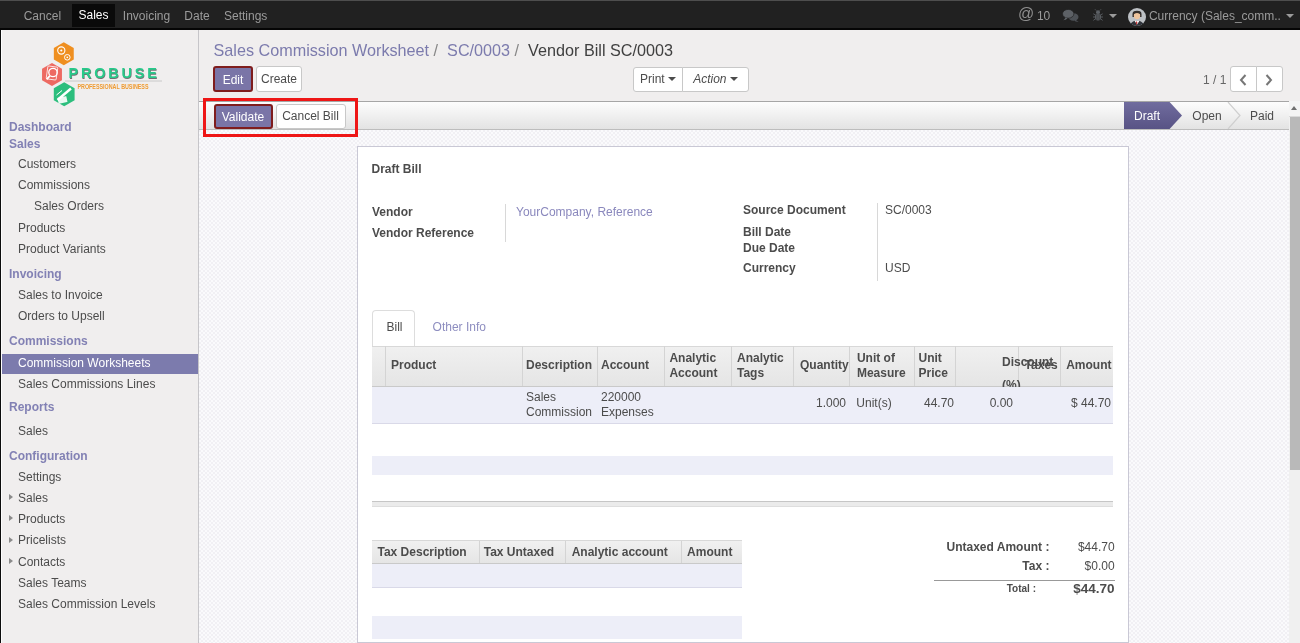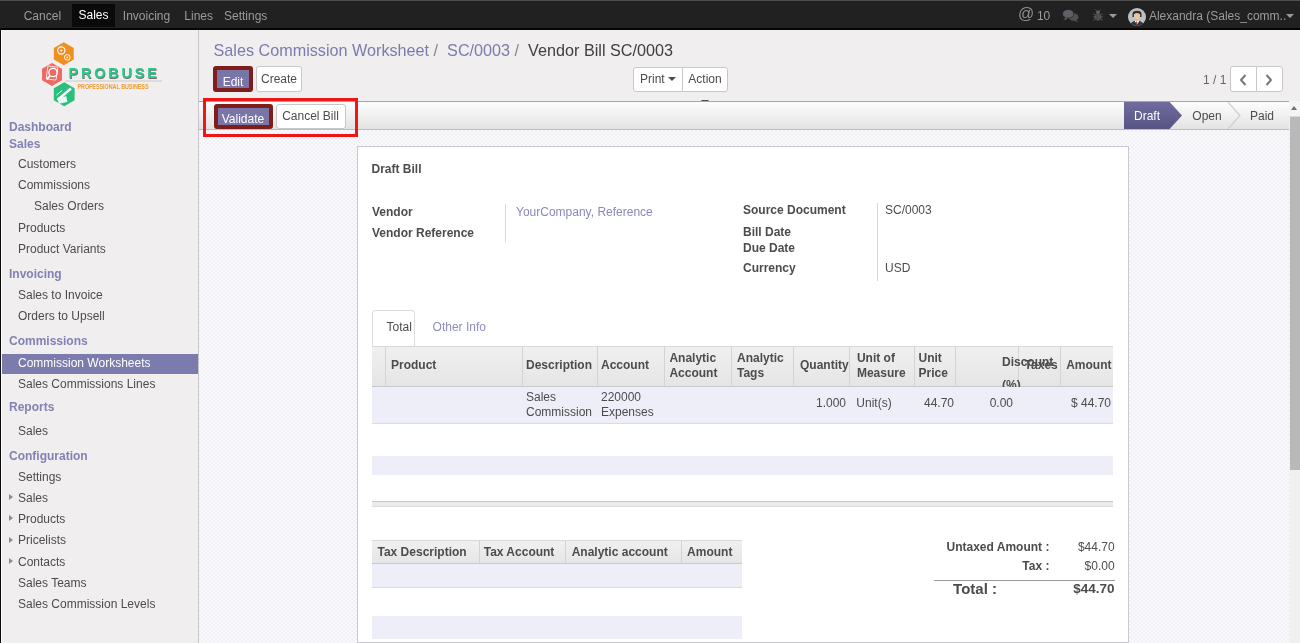--- a/index.html
+++ b/index.html
@@ -13,21 +13,21 @@
 .nv{position:absolute;top:7.6px;font:12px/16px "Liberation Sans",sans-serif;color:#9b9b9b;white-space:nowrap;}
 #navactive{position:absolute;left:72px;top:4px;width:43px;height:23px;background:#0a0a0a;color:#fff;text-align:center;font:12px/23px "Liberation Sans",sans-serif;}
 .caret{position:absolute;width:0;height:0;border-left:4px solid transparent;border-right:4px solid transparent;border-top:4px solid #9b9b9b;}
 
 #sidebar{position:absolute;left:0;top:30px;width:199px;height:613px;background:#f0eeee;border-left:1px solid #0c0c0c;box-sizing:border-box;}
 #sbline{position:absolute;left:198px;top:30px;width:1px;height:613px;background:#c6c5c9;}
 #sbsel{position:absolute;left:2px;top:353.5px;width:196px;height:20px;background:#7c7bad;}
 .arr{position:absolute;width:0;height:0;border-top:3.5px solid transparent;border-bottom:3.5px solid transparent;border-left:4px solid #8a8a8a;}
 
 .btn{position:absolute;box-sizing:border-box;font:12px/24px "Liberation Sans",sans-serif;text-align:center;border-radius:3px;}
-.btnp{background:#7a75a7;border:4px solid #7f1d1d;color:#fff;}
+.btnp{background:#7a75a7;border:2px solid #7f1d1d;color:#fff;}
 .btnw{background:#fff;border:1px solid #c8c8c8;color:#4c4c4c;}
 
 #statusbar{position:absolute;left:199px;top:101px;width:1090px;height:29px;box-sizing:border-box;border-top:1px solid #a6a6a6;border-bottom:1px solid #bdbdbd;background:linear-gradient(#fdfdfd,#e3e3e3);}
 #redrect{position:absolute;left:203px;top:98px;width:155px;height:39px;box-sizing:border-box;border:3px solid #ee1616;z-index:9;}
 
 #patt{position:absolute;left:199px;top:130px;width:1090px;height:513px;background-color:#f1f0f4;background-image:linear-gradient(45deg,#fafafc 25%,transparent 25%,transparent 75%,#fafafc 75%),linear-gradient(45deg,#fafafc 25%,transparent 25%,transparent 75%,#fafafc 75%);background-size:4px 4px;background-position:0 0,2px 2px;}
 
 #sctrack{position:absolute;left:1289px;top:101px;width:11px;height:542px;background:#f0f0f0;}
 #scarrow{position:absolute;left:1289px;top:101px;width:11px;height:15px;background:#f4f4f4;border-bottom:1px solid #dadada;}
 #scarrow:after{content:"";position:absolute;left:2px;top:5px;border-left:3.5px solid transparent;border-right:3.5px solid transparent;border-bottom:4px solid #6f6f6f;}
@@ -40,21 +40,21 @@
 .sep{position:absolute;width:1px;background:#d4d4d4;}
 .lav{position:absolute;background:#edeef8;}
 </style></head>
 <body>
 <div id="page">
 
 <div id="nav"></div>
 <div class="nv" style="left:23.7px">Cancel</div>
 <div id="navactive">Sales</div>
 <div class="nv" style="left:122.8px">Invoicing</div>
-<div class="nv" style="left:184.3px">Lines</div>
+<div class="nv" style="left:184.3px">Date</div>
 <div class="nv" style="left:224px">Settings</div>
 
 <div class="nv" style="left:1018px;top:5.5px;font-size:16px;color:#8f8f8f">@</div>
 <div class="nv" style="left:1036.9px">10</div>
 <svg class="abs" style="left:1062px;top:8.5px" width="18" height="14" viewBox="0 0 18 14">
   <ellipse cx="11.5" cy="8" rx="5" ry="3.8" fill="#4e5257"></ellipse>
   <path d="M13.5 10.5 q1.5 1.8 3.2 2 q-2.2 0.6 -4 -0.6 z" fill="#4e5257"></path>
   <ellipse cx="6.2" cy="4.8" rx="5.7" ry="4.4" fill="#5d6166" stroke="#212121" stroke-width="0.7"></ellipse>
   <path d="M3.5 8.2 q-0.5 2.2 -2.2 3 q2.6 0 4.2 -1.6 z" fill="#5d6166"></path>
 </svg>
@@ -75,21 +75,21 @@
   <g clip-path="url(#av)">
     <rect width="18" height="18" fill="#bdc1c5"></rect>
     <path d="M4.5 9 v-3 q0 -3.3 4.5 -3.3 q4.5 0 4.5 3.3 v3 z" fill="#2e2a28"></path>
     <path d="M1.5 18 q2 -5.5 7.5 -5.5 q5.5 0 7.5 5.5 z" fill="#30353c"></path>
     <path d="M6.3 12.5 h5.4 l-2.7 4 z" fill="#fff"></path>
     <path d="M8.6 13.2 l0.8 0.9 -0.3 2.4 h-1 l-0.3 -2.4 z" fill="#c03434"></path>
     <path d="M5.8 7.5 a3.2 3.8 0 1 0 6.4 0 a3.2 3.8 0 1 0 -6.4 0 z" fill="#eec49d"></path>
     <path d="M5.2 6.8 q-0.3 -3.8 3.8 -3.8 q4.1 0 3.8 3.8 q-1.6 -1.8 -3.8 -1.8 q-2.2 0 -3.8 1.8 z" fill="#332e2b"></path>
   </g>
 </svg>
-<div class="nv" style="left:1148.9px">Alexandra (Sales_comm.. </div>
+<div class="nv" style="left:1148.9px">Currency (Sales_comm.. </div>
 <div class="caret" style="left:1286px;top:14px"></div>
 
 <div id="sidebar"></div>
 <div class="abs" style="left:1px;top:30px;width:1px;height:613px;background:#fdfdfd"></div>
 <div id="sbline"></div>
 
 <svg class="abs" style="left:40px;top:40px" width="130" height="68" viewBox="0 0 130 68">
   <g>
     <polygon points="23.8,2.2 33.76,7.95 33.76,19.45 23.8,25.2 13.84,19.45 13.84,7.95" fill="#ef8f20"></polygon>
     <circle cx="21.3" cy="10.5" r="3.6" fill="none" stroke="#fff" stroke-width="1.1"></circle>
@@ -137,21 +137,21 @@
 <div class="t" style="left:18px;top:532.3px">Pricelists</div>
 <div class="arr" style="left:9px;top:558.3px"></div>
 <div class="t" style="left:18px;top:553.8px">Contacts</div>
 <div class="t" style="left:18px;top:574.8px">Sales Teams</div>
 <div class="t" style="left:18px;top:596.3px">Sales Commission Levels</div>
 
 <div class="t" style="left:213.5px;top:40.3px;font-size:16.2px;line-height:20px;color:#7c7bad">Sales Commission Worksheet <span style="color:#888">/</span>&nbsp; SC/0003 <span style="color:#888">/</span>&nbsp; <span style="color:#404040">Vendor Bill SC/0003</span></div>
 <div class="btn btnp" style="left:213px;top:66px;width:40px;height:26px;">Edit</div>
 <div class="btn btnw" style="left:256px;top:66px;width:46px;height:26px;">Create</div>
 <div class="btn btnw" style="left:633px;top:67px;width:50px;height:25px;border-radius:3px 0 0 3px;line-height:23px;">Print <span style="display:inline-block;vertical-align:2px;border-left:4px solid transparent;border-right:4px solid transparent;border-top:4px solid #4c4c4c;"></span></div>
-<div class="btn btnw" style="left:682px;top:67px;width:46px;height:25px;border-radius:0 3px 3px 0;line-height:23px;">Action <span style="display:inline-block;vertical-align:2px;border-left:4px solid transparent;border-right:4px solid transparent;border-top:4px solid #4c4c4c;"></span></div>
+<div class="btn btnw" style="left:682px;top:67px;width:67px;height:25px;border-radius:0 3px 3px 0;line-height:23px;font-style:italic;">Action <span style="display:inline-block;vertical-align:2px;border-left:4px solid transparent;border-right:4px solid transparent;border-top:4px solid #4c4c4c;"></span></div>
 <div class="t" style="left:1203px;top:71.8px;color:#666">1 / 1</div>
 <div class="btn btnw" style="left:1229.5px;top:66px;width:27px;height:26px;border-radius:3px 0 0 3px;"><svg width="8" height="12" viewBox="0 0 8 12" style="margin-top:7px">
         <path d="M6.5 1 L2 6 L6.5 11" fill="none" stroke="#777" stroke-width="2"></path>
       </svg></div>
 <div class="btn btnw" style="left:1255.5px;top:66px;width:27px;height:26px;border-radius:0 3px 3px 0;"><svg width="8" height="12" viewBox="0 0 8 12" style="margin-top:7px">
         <path d="M1.5 1 L6 6 L1.5 11" fill="none" stroke="#777" stroke-width="2"></path>
       </svg></div>
 
 <div id="statusbar"></div>
 <div class="btn btnp" style="left:213.5px;top:103.5px;width:59px;height:25px;line-height:23px;">Validate</div>
@@ -184,21 +184,21 @@
 <div class="vline" style="left:505px;top:204px;height:38px"></div>
 <div class="t b" style="left:743px;top:202.2px">Source Document</div>
 <div class="t b" style="left:743px;top:224.1px">Bill Date</div>
 <div class="t b" style="left:743px;top:240.2px">Due Date</div>
 <div class="t b" style="left:743px;top:259.6px">Currency</div>
 <div class="t" style="left:885px;top:202.2px">SC/0003</div>
 <div class="t" style="left:885px;top:259.6px">USD</div>
 <div class="vline" style="left:876.5px;top:203px;height:78px"></div>
 
 <div class="abs" style="left:372.3px;top:310px;width:43px;height:36px;box-sizing:border-box;background:#fff;border:1px solid #ddd;border-bottom:none;border-radius:4px 4px 0 0"></div>
-<div class="t" style="left:386.5px;top:319.3px">Total</div>
+<div class="t" style="left:386.5px;top:319.3px">Bill</div>
 <div class="t" style="left:432.6px;top:319.3px;color:#8e8ec0">Other Info</div>
 
 <div class="thead" style="left:371.5px;top:345.5px;width:741.5px;height:41px"></div>
 <div class="sep" style="left:385px;top:346px;height:40px"></div>
 <div class="sep" style="left:521.6px;top:346px;height:40px"></div>
 <div class="sep" style="left:596.6px;top:346px;height:40px"></div>
 <div class="sep" style="left:664.4px;top:346px;height:40px"></div>
 <div class="sep" style="left:731.3px;top:346px;height:40px"></div>
 <div class="sep" style="left:792.9px;top:346px;height:40px"></div>
 <div class="sep" style="left:849.2px;top:346px;height:40px"></div>
@@ -228,26 +228,26 @@
 <div class="t r" style="left:1050px;top:395.3px;width:61px">$ 44.70</div>
 
 <div class="lav" style="left:371.5px;top:456px;width:741.5px;height:19px"></div>
 <div class="abs" style="left:371.5px;top:501px;width:741.5px;height:6px;box-sizing:border-box;border-top:1px solid #c6c6c6;border-bottom:1px solid #dedede;background:#ebebeb"></div>
 
 <div class="thead" style="left:371.5px;top:540px;width:370px;height:23.5px"></div>
 <div class="sep" style="left:478.5px;top:540.5px;height:22px"></div>
 <div class="sep" style="left:564.6px;top:540.5px;height:22px"></div>
 <div class="sep" style="left:680.6px;top:540.5px;height:22px"></div>
 <div class="t b" style="left:377.5px;top:544px">Tax Description</div>
-<div class="t b" style="left:483.7px;top:544px">Tax Account</div>
+<div class="t b" style="left:483.7px;top:544px">Tax Untaxed</div>
 <div class="t b" style="left:571.7px;top:544px">Analytic account</div>
 <div class="t b" style="left:687.1px;top:544px">Amount</div>
 <div class="lav" style="left:371.5px;top:563.5px;width:370px;height:23px;border-bottom:1px solid #d9d9e8"></div>
 <div class="lav" style="left:371.5px;top:615.5px;width:370px;height:23.5px"></div>
 
 <div class="t b r" style="left:889.4px;top:538.9px;width:160px">Untaxed Amount :</div>
 <div class="t r" style="left:1014.6px;top:538.9px;width:100px">$44.70</div>
 <div class="t b r" style="left:889.4px;top:558.3px;width:160px">Tax :</div>
 <div class="t r" style="left:1014.6px;top:558.3px;width:100px">$0.00</div>
 <div class="abs" style="left:933.5px;top:579.5px;width:181px;height:1px;background:#999"></div>
-<div class="t b r" style="left:837px;top:580.7px;width:160px;font-size:15px">Total :</div>
+<div class="t b r" style="left:876px;top:580.7px;width:160px;font-size:10px">Total :</div>
 <div class="t b r" style="left:1014.6px;top:580.7px;width:100px;font-size:13.5px">$44.70</div>
 
 </div>
 </body></html>

